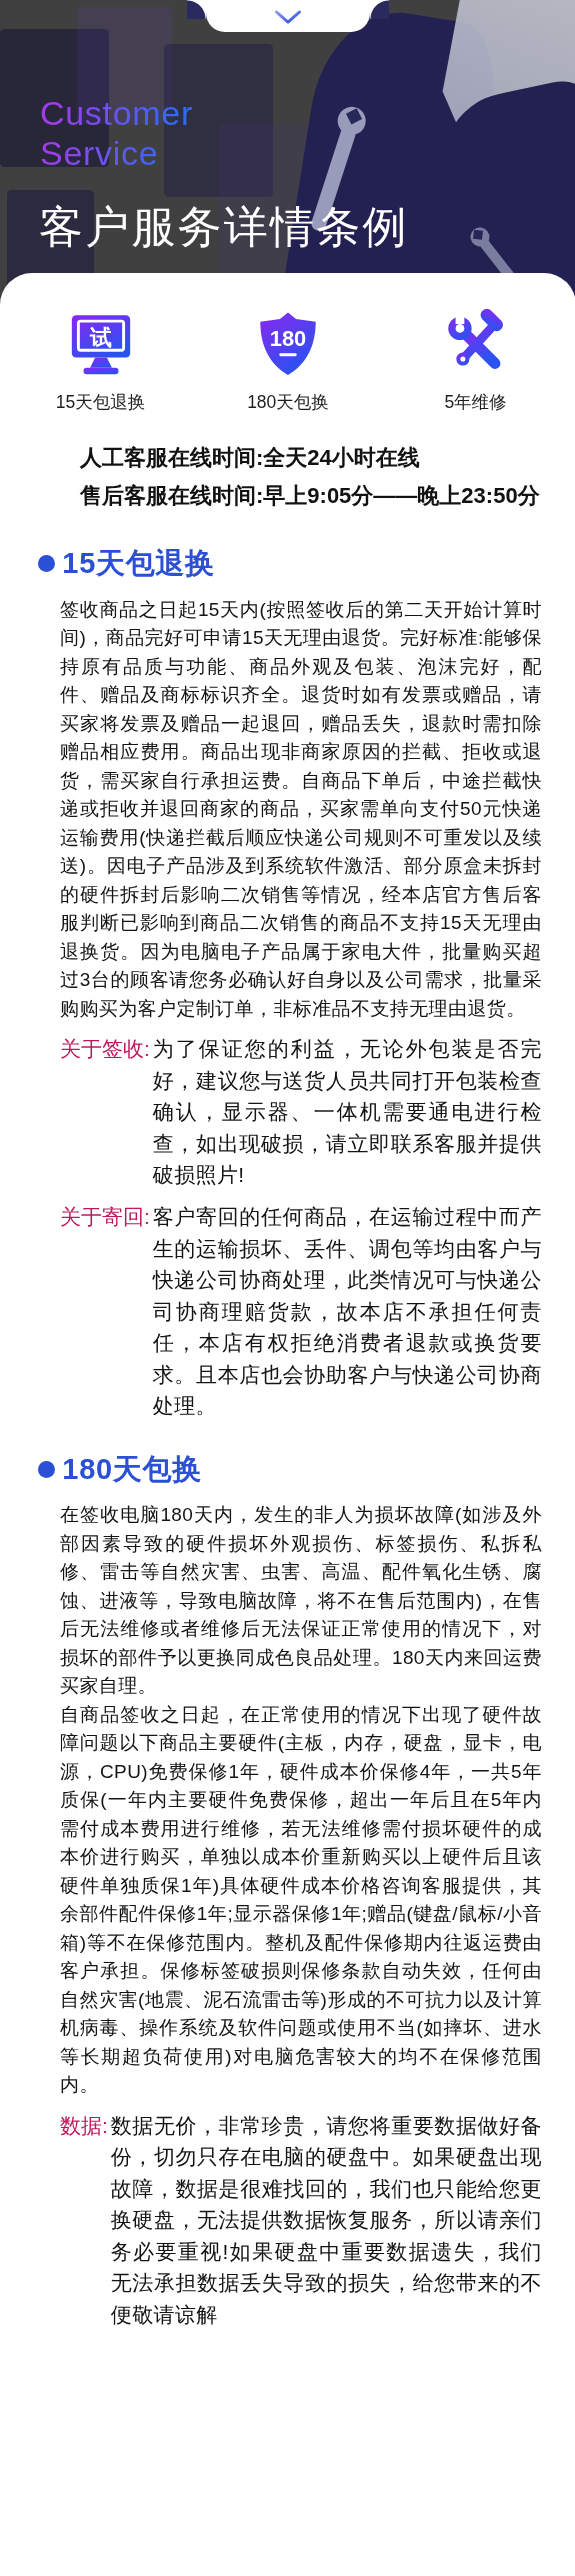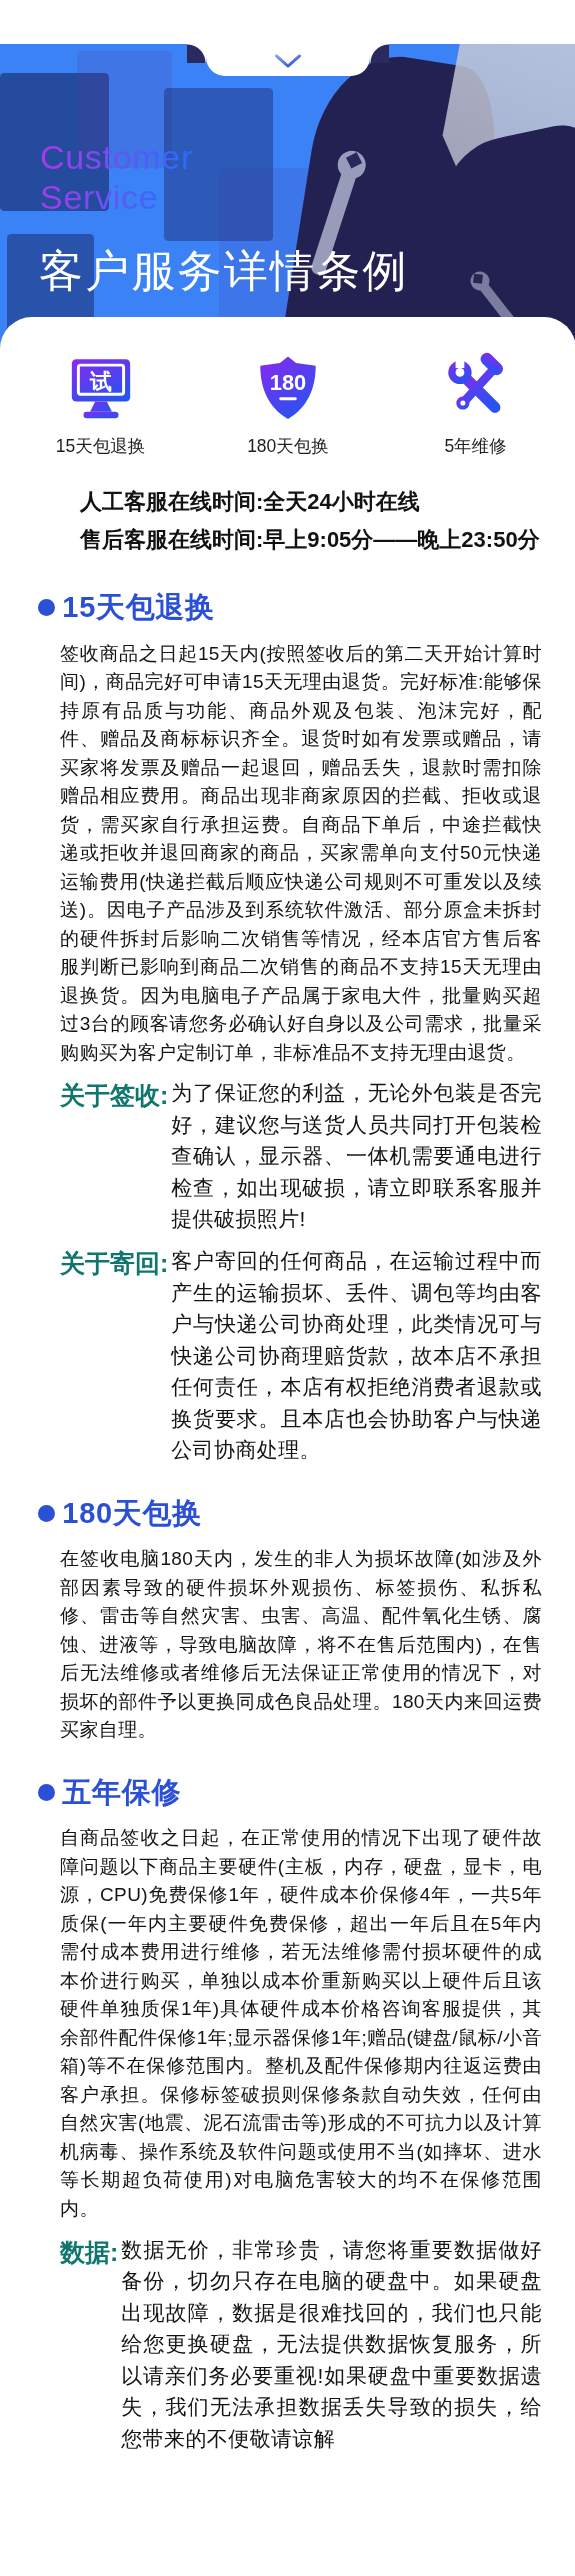--- a/index.html
+++ b/index.html
@@ -1,21 +1,21 @@
 <!DOCTYPE html>
 <html lang="zh" style="font-size:11.7px"><head>
 <meta charset="utf-8">
 <style>
   * { margin:0; padding:0; box-sizing:border-box; }
   html,body { background:#ffffff; }
   body { font-family:"Liberation Sans","DejaVu Sans",sans-serif; }
   .page { width:576px; margin:0 auto; position:relative; background:#fff; overflow:hidden; }
 
   
-  .hero { position:relative; height:328px; background:#3b82f6; overflow:hidden;margin-top:44px; }
+  .hero { position:relative; height:328px; background:#404040; overflow:hidden; }
   .hero .tile { position:absolute; border-radius:4.4px; }
   .t1 { left:0; top:29px; width:109px; height:138px; background:rgba(10,8,50,.45); }
   .t2 { left:77px; top:7.3px; width:95px; height:117px; background:rgba(90,60,160,.18); }
   .t3 { left:164px; top:44px; width:109px; height:153px; background:rgba(20,16,70,.35); }
   .t4 { left:7.3px; top:190px; width:87px; height:124px; background:rgba(15,10,60,.4); }
   .t5 { left:219px; top:124px; width:109px; height:168px; background:rgba(70,50,150,.14); }
   .shirt { position:absolute; right:0; top:0; width:171px; height:241px;
            background:linear-gradient(200deg,#c9ccd9,#a7abbf);
            clip-path:polygon(32% 0,100% 0,100% 100%,60% 100%,22% 38%); opacity:.85; }
   .jacketL { position:absolute; right:93px; top:13px; width:182px; height:335px;
@@ -57,21 +57,21 @@
 
   .hours { padding:25px 35px 0 80px; font-size:22px; font-weight:700; color:#121212; line-height:1.75; }
 
   .sec-h { display:flex; align-items:center; padding:0 35px 0 38px; margin:28px 0 11.7px; }
   .dot { width:17px; height:17px; border-radius:50%; flex:0 0 auto; }
   .sec-title { font-size:29px; font-weight:800; margin-left:7.3px; letter-spacing:0.7px; }
 
   .para { padding:0 34px 0 60px; font-size:19px; color:#141414; line-height:1.5;
           text-align:justify; letter-spacing:0.4px; }
   .sub { display:flex; padding:0 34px 0 60px; margin-top:10.2px; }
-  .sub .lbl { font-weight:700; font-size:25px; color:#0f766e; line-height:1.5; white-space:nowrap; flex:0 0 auto; }
+  .sub .lbl { font-weight:400; font-size:21px; color:#be185d; line-height:1.5; white-space:nowrap; flex:0 0 auto; }
   .sub .txt { flex:1; font-size:21px; color:#141414; line-height:1.5; text-align:justify;
               margin-left:2.9px; letter-spacing:0.4px; }
 </style>
 </head>
 <body>
 
 <div class="page">
 
   <div class="hero">
     <div class="tile t1"></div>
@@ -181,24 +181,20 @@
 
     <div>
       <div class="sec-h">
         <span class="dot" style="background:#2b50d6"></span>
         <span class="sec-title" style="color:#2b50d6">180天包换</span>
       </div>
       <div class="para">在签收电脑180天内，发生的非人为损坏故障(如涉及外部因素导致的硬件损坏外观损伤、标签损伤、私拆私修、雷击等自然灾害、虫害、高温、配件氧化生锈、腐蚀、进液等，导致电脑故障，将不在售后范围内)，在售后无法维修或者维修后无法保证正常使用的情况下，对损坏的部件予以更换同成色良品处理。180天内来回运费买家自理。</div>
     </div>
 
     <div>
-      <div class="sec-h">
-        <span class="dot" style="background:#2b50d6"></span>
-        <span class="sec-title" style="color:#2b50d6">五年保修</span>
-      </div>
       <div class="para">自商品签收之日起，在正常使用的情况下出现了硬件故障问题以下商品主要硬件(主板，内存，硬盘，显卡，电源，CPU)免费保修1年，硬件成本价保修4年，一共5年质保(一年内主要硬件免费保修，超出一年后且在5年内需付成本费用进行维修，若无法维修需付损坏硬件的成本价进行购买，单独以成本价重新购买以上硬件后且该硬件单独质保1年)具体硬件成本价格咨询客服提供，其余部件配件保修1年;显示器保修1年;赠品(键盘/鼠标/小音箱)等不在保修范围内。整机及配件保修期内往返运费由客户承担。保修标签破损则保修条款自动失效，任何由自然灾害(地震、泥石流雷击等)形成的不可抗力以及计算机病毒、操作系统及软件问题或使用不当(如摔坏、进水等长期超负荷使用)对电脑危害较大的均不在保修范围内。</div>
       <div class="sub">
         <span class="lbl">数据:</span>
         <div class="txt">数据无价，非常珍贵，请您将重要数据做好备份，切勿只存在电脑的硬盘中。如果硬盘出现故障，数据是很难找回的，我们也只能给您更换硬盘，无法提供数据恢复服务，所以请亲们务必要重视!如果硬盘中重要数据遗失，我们无法承担数据丢失导致的损失，给您带来的不便敬请谅解</div>
       </div>
     </div>
 
   </div>
 </div>
 

